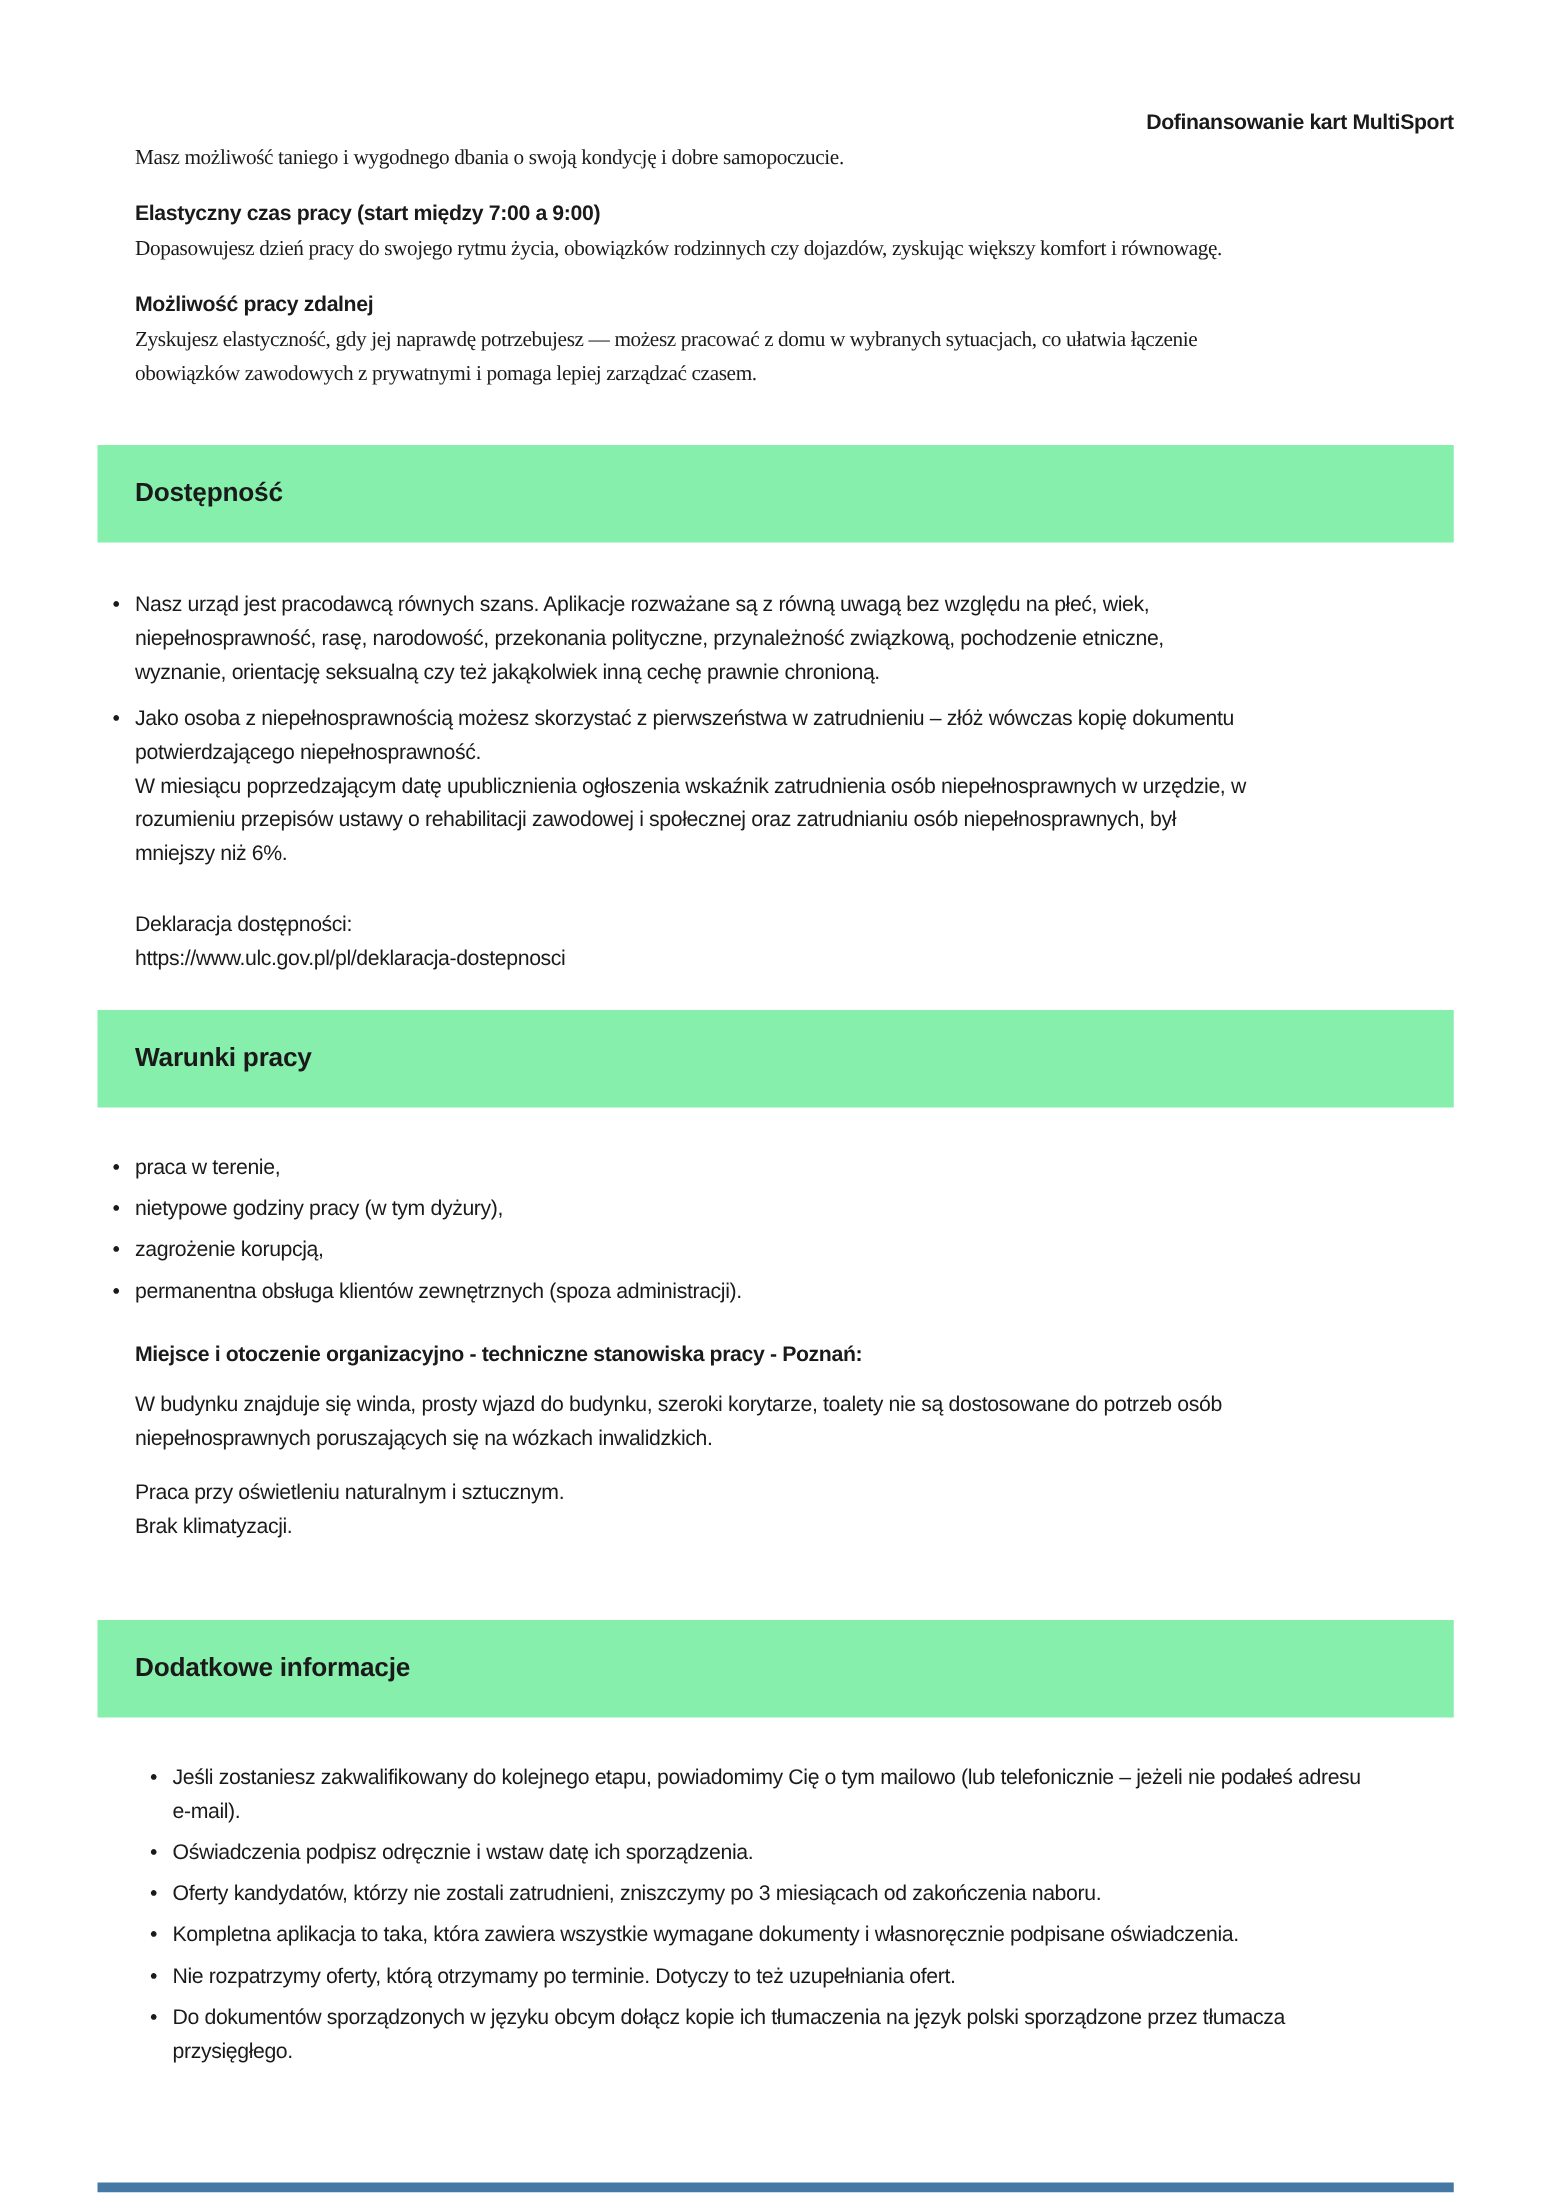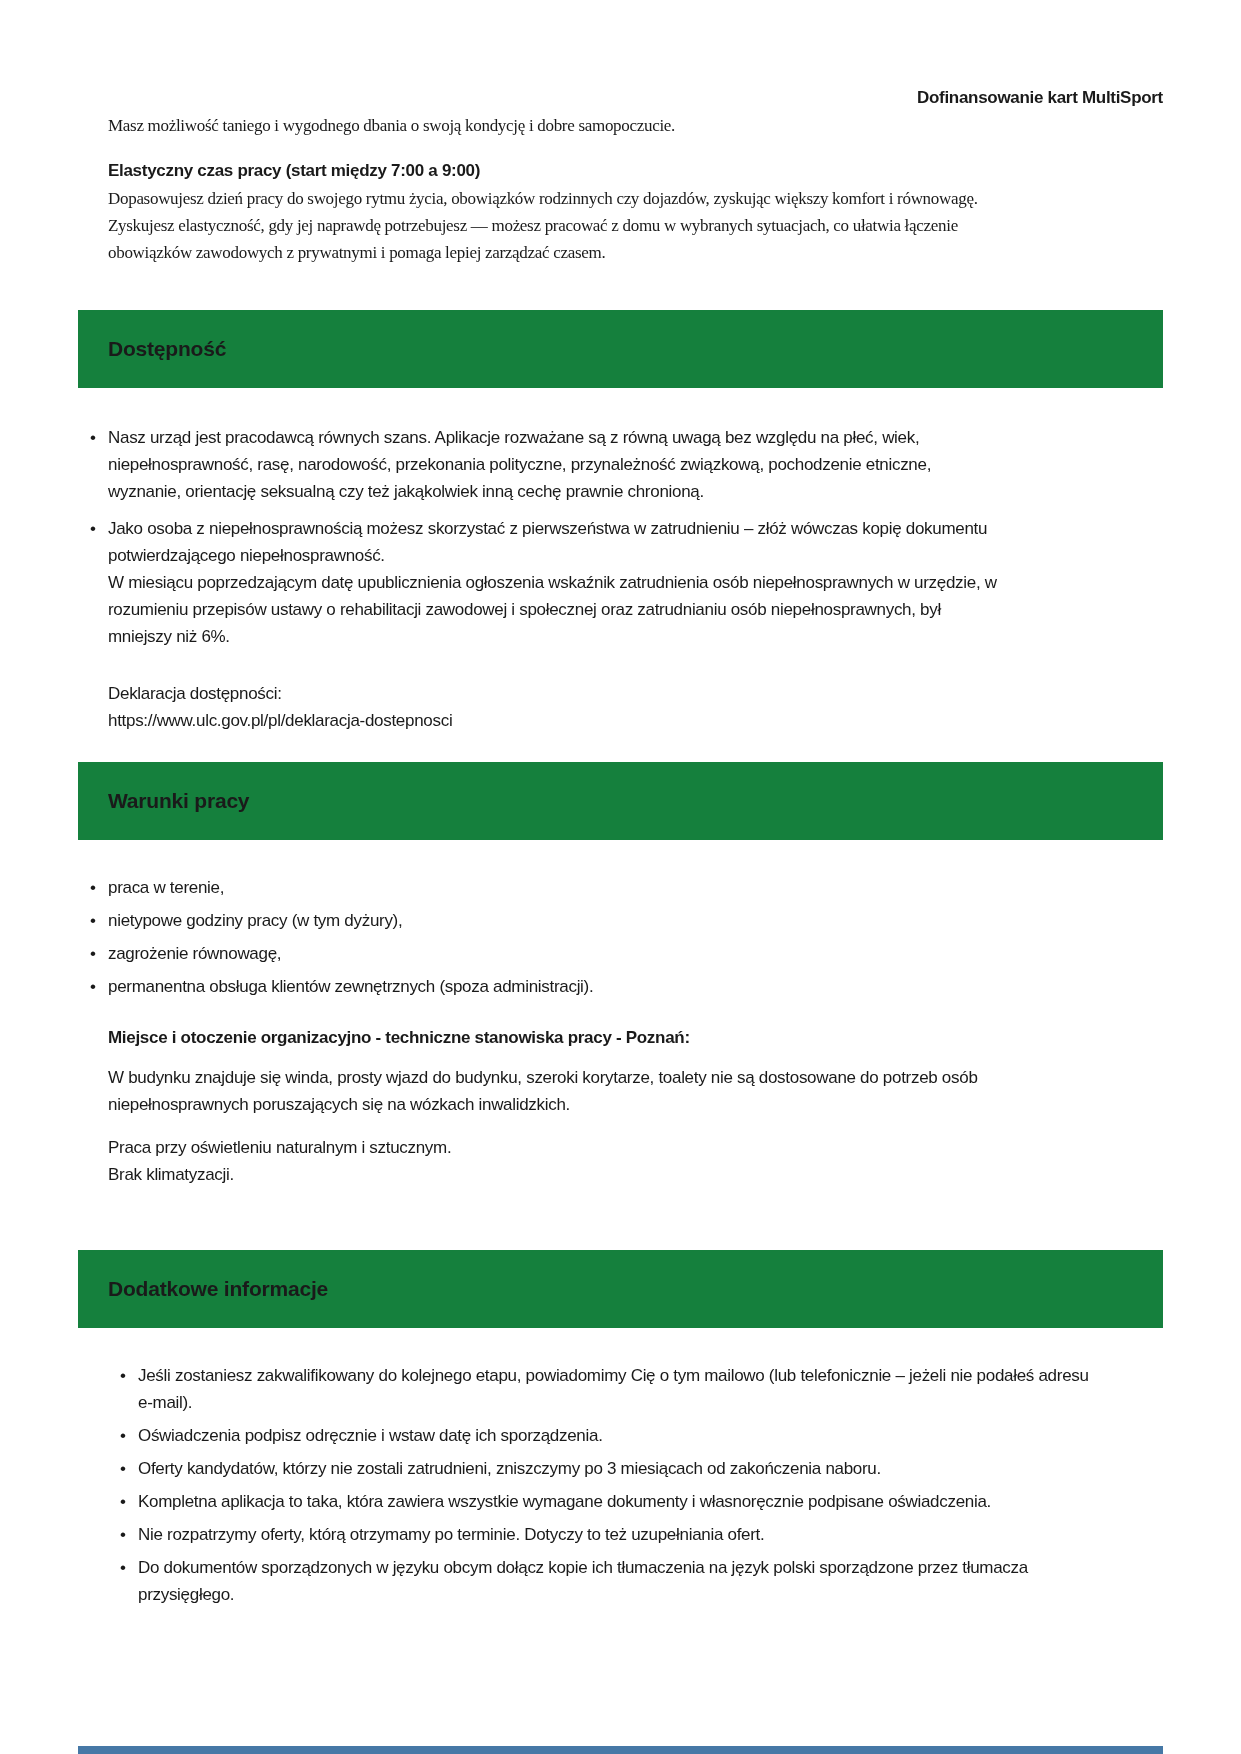--- a/index.html
+++ b/index.html
@@ -8,21 +8,21 @@
     background:#ffffff;color:#1a1a1a;
     font-family:"Liberation Sans", sans-serif;
     font-size:17px;line-height:27px;letter-spacing:-0.3px;
   }
   .content{margin:0 78px;padding-top:64px;}
   
   .intro h3{font-size:17px;line-height:24px;font-weight:bold;margin:20px 0 2px 30px;}
   .intro .blk:first-child h3{margin-top:22px;text-align:right;}
   .intro p{margin:0 0 0 30px;max-width:905px;font-family:Liberation Serif, serif;}
   
-  .band{background:#15803d;padding:24px 30px;}
+  .band{background:#86efac;padding:24px 30px;}
   .band h2{margin:0;font-size:21px;line-height:30px;font-weight:bold;letter-spacing:-0.2px;}
   .band.b1{margin-top:44px;}
   .band.b2{margin-top:28px;}
   .band.b3{margin-top:62px;}
   
   ul.bullets{list-style:none;margin:36px 0 0 0;padding:0;}
   ul.bullets li{position:relative;margin:0 0 10px 0;max-width:900px;}
   ul.lvl1 li{padding-left:30px;}
   ul.lvl1 li::before{content:"\2022";position:absolute;left:12px;top:0;}
   ul.lvl2{margin-top:34px;}
@@ -49,20 +49,21 @@
     <section class="intro">
       <div class="blk">
         <h3>Dofinansowanie kart MultiSport</h3>
         <p>Masz możliwość taniego i wygodnego dbania o swoją kondycję i dobre samopoczucie.</p>
       </div>
       <div class="blk">
         <h3>Elastyczny czas pracy (start między 7:00 a 9:00)</h3>
         <p>Dopasowujesz dzień pracy do swojego rytmu życia, obowiązków rodzinnych czy dojazdów, zyskując większy komfort i równowagę.</p>
       </div>
       <div class="blk">
+        <h3>Możliwość pracy zdalnej</h3>
         <p>Zyskujesz elastyczność, gdy jej naprawdę potrzebujesz — możesz pracować z domu w wybranych sytuacjach, co ułatwia łączenie obowiązków zawodowych z prywatnymi i pomaga lepiej zarządzać czasem.</p>
       </div>
     </section>
 
     <div class="band b1">
       <h2>Dostępność</h2>
     </div>
     <ul class="bullets lvl1">
         <li>
           <div>Nasz urząd jest pracodawcą równych szans. Aplikacje rozważane są z równą uwagą bez względu na płeć, wiek, niepełnosprawność, rasę, narodowość, przekonania polityczne, przynależność związkową, pochodzenie etniczne, wyznanie, orientację seksualną czy też jakąkolwiek inną cechę prawnie chronioną.</div>
@@ -79,21 +80,21 @@
       <h2>Warunki pracy</h2>
     </div>
     <ul class="bullets lvl1 compact">
         <li>
           <div>praca w terenie,</div>
         </li>
         <li>
           <div>nietypowe godziny pracy (w tym dyżury),</div>
         </li>
         <li>
-          <div>zagrożenie równowagę,</div>
+          <div>zagrożenie korupcją,</div>
         </li>
         <li>
           <div>permanentna obsługa klientów zewnętrznych (spoza administracji).</div>
         </li>
       </ul>
     <h4 class="place-heading">Miejsce i otoczenie organizacyjno - techniczne stanowiska pracy - Poznań:</h4>
     <p class="place-desc">W budynku znajduje się winda, prosty wjazd do budynku, szeroki korytarze, toalety nie są dostosowane do potrzeb osób niepełnosprawnych poruszających się na wózkach inwalidzkich.</p>
     <p class="env-note">Praca przy oświetleniu naturalnym i sztucznym.
 Brak klimatyzacji.</p>
 

